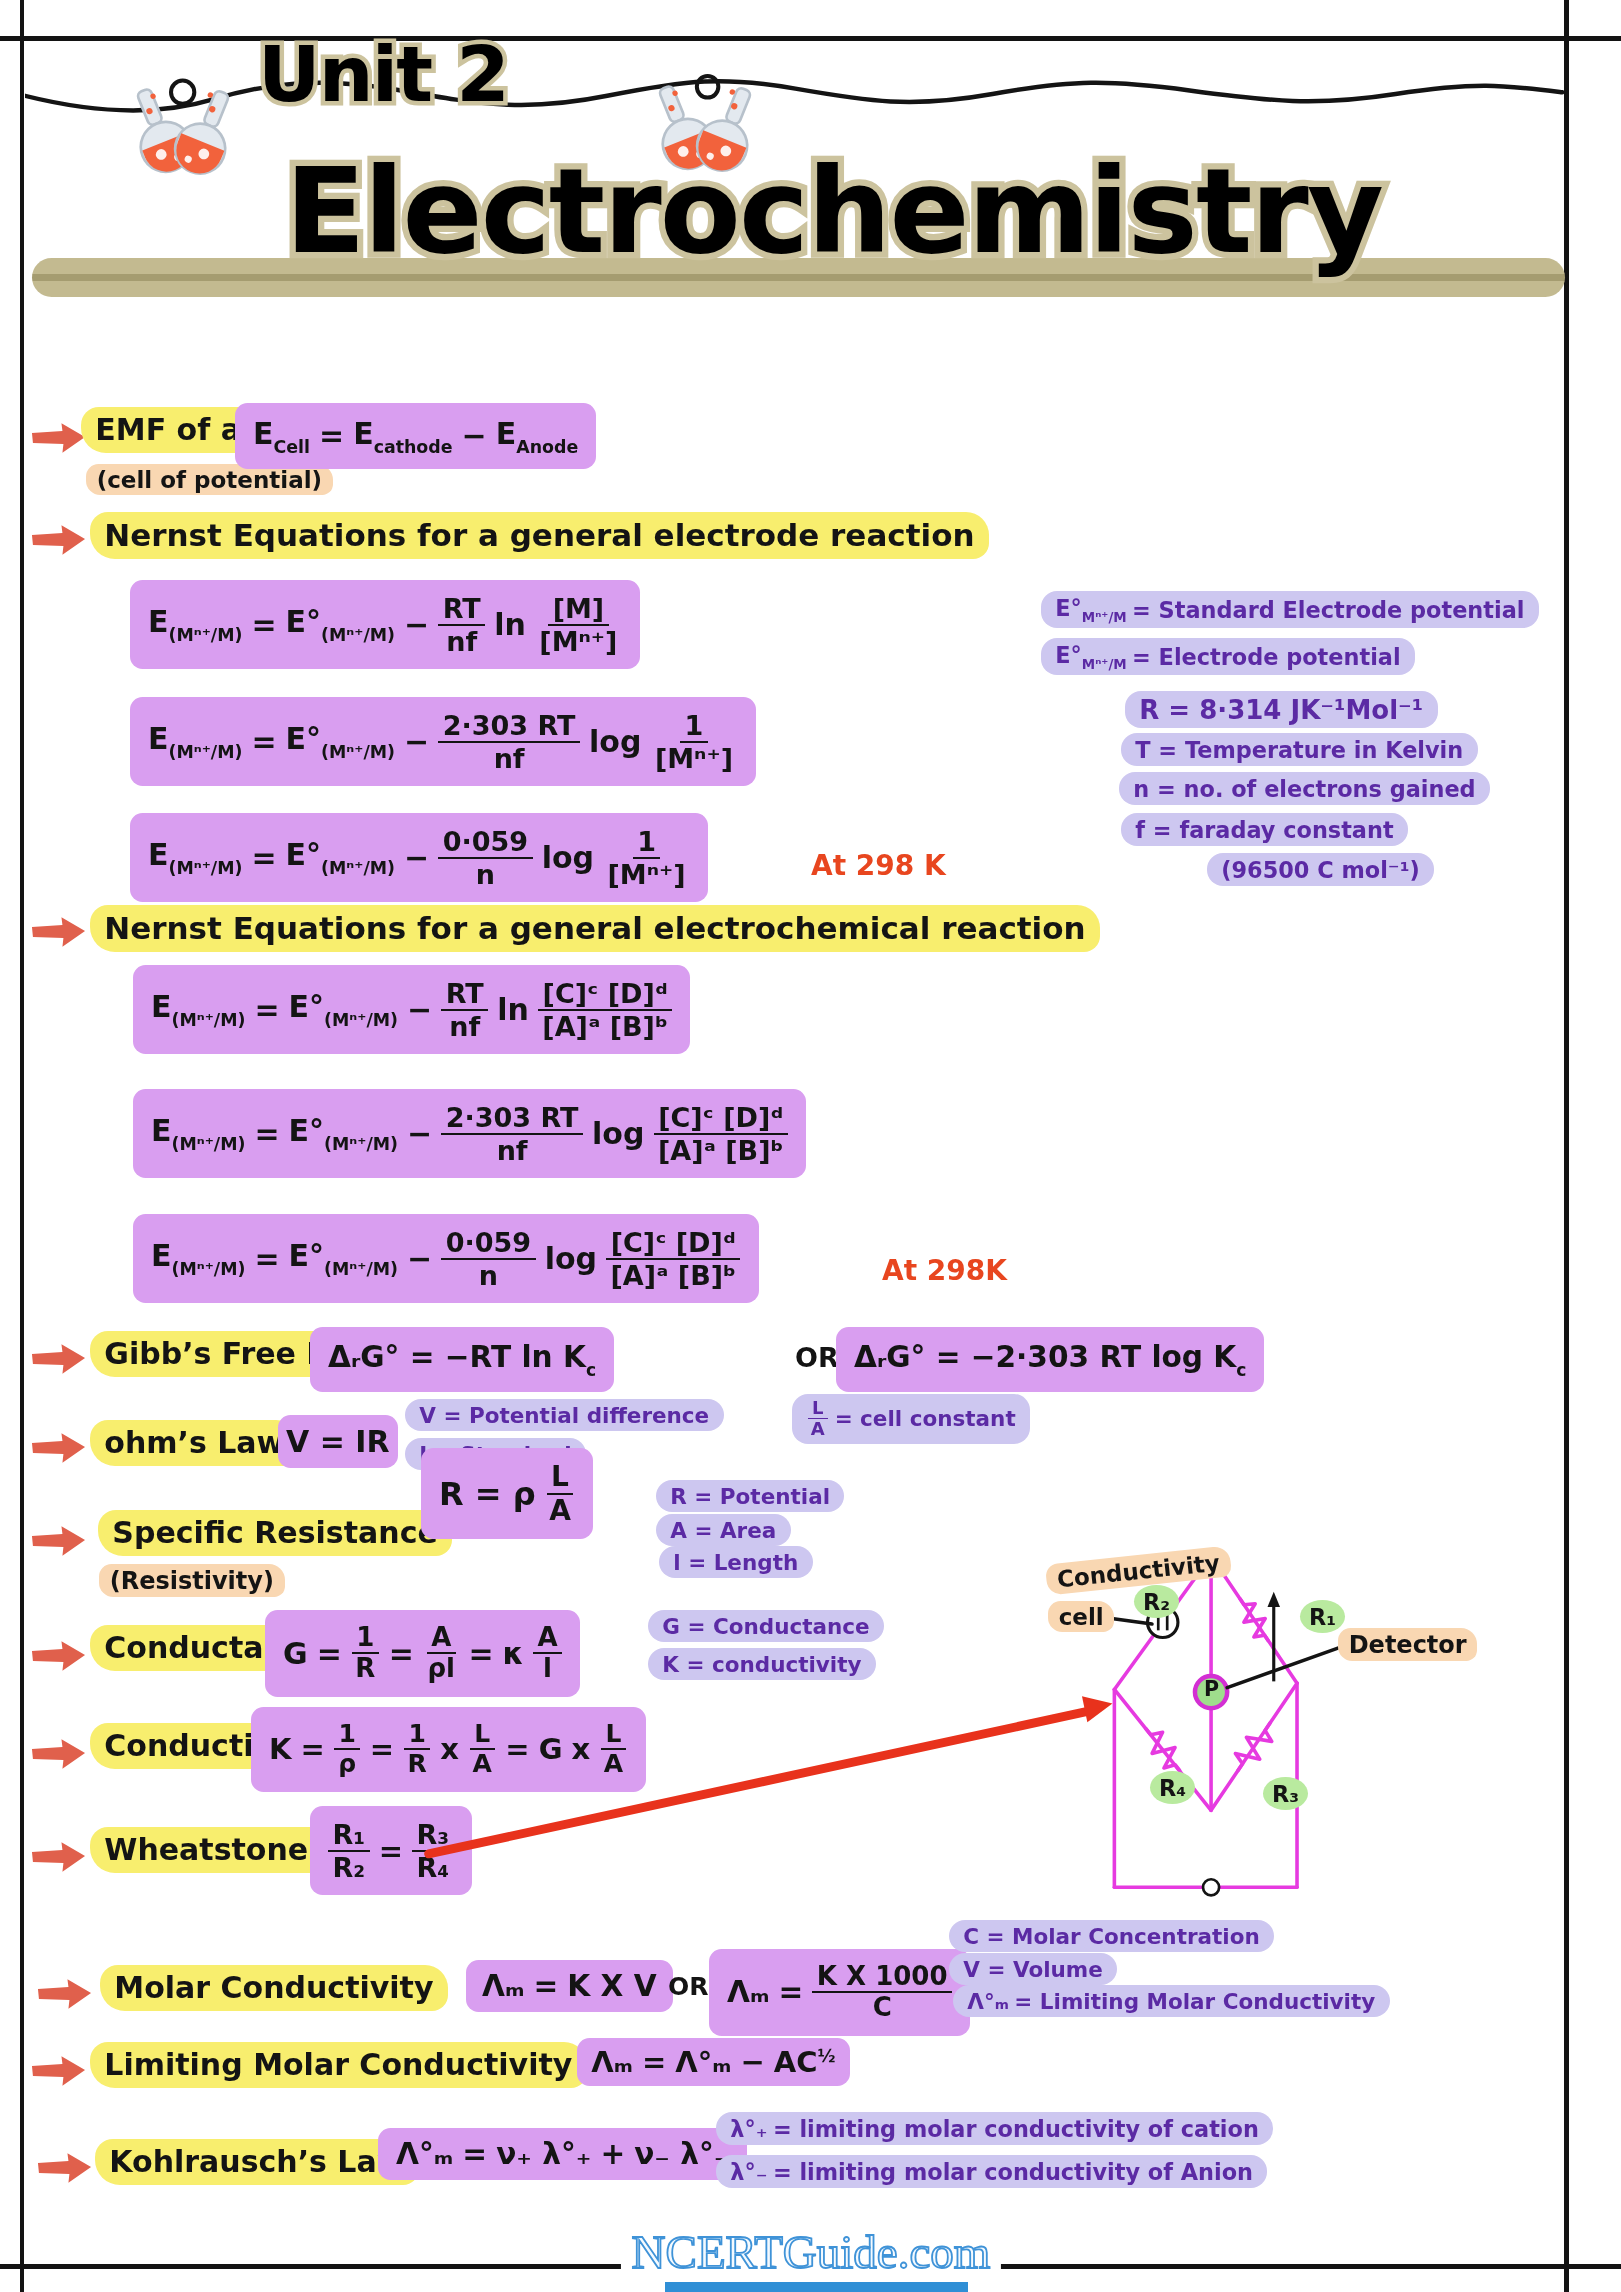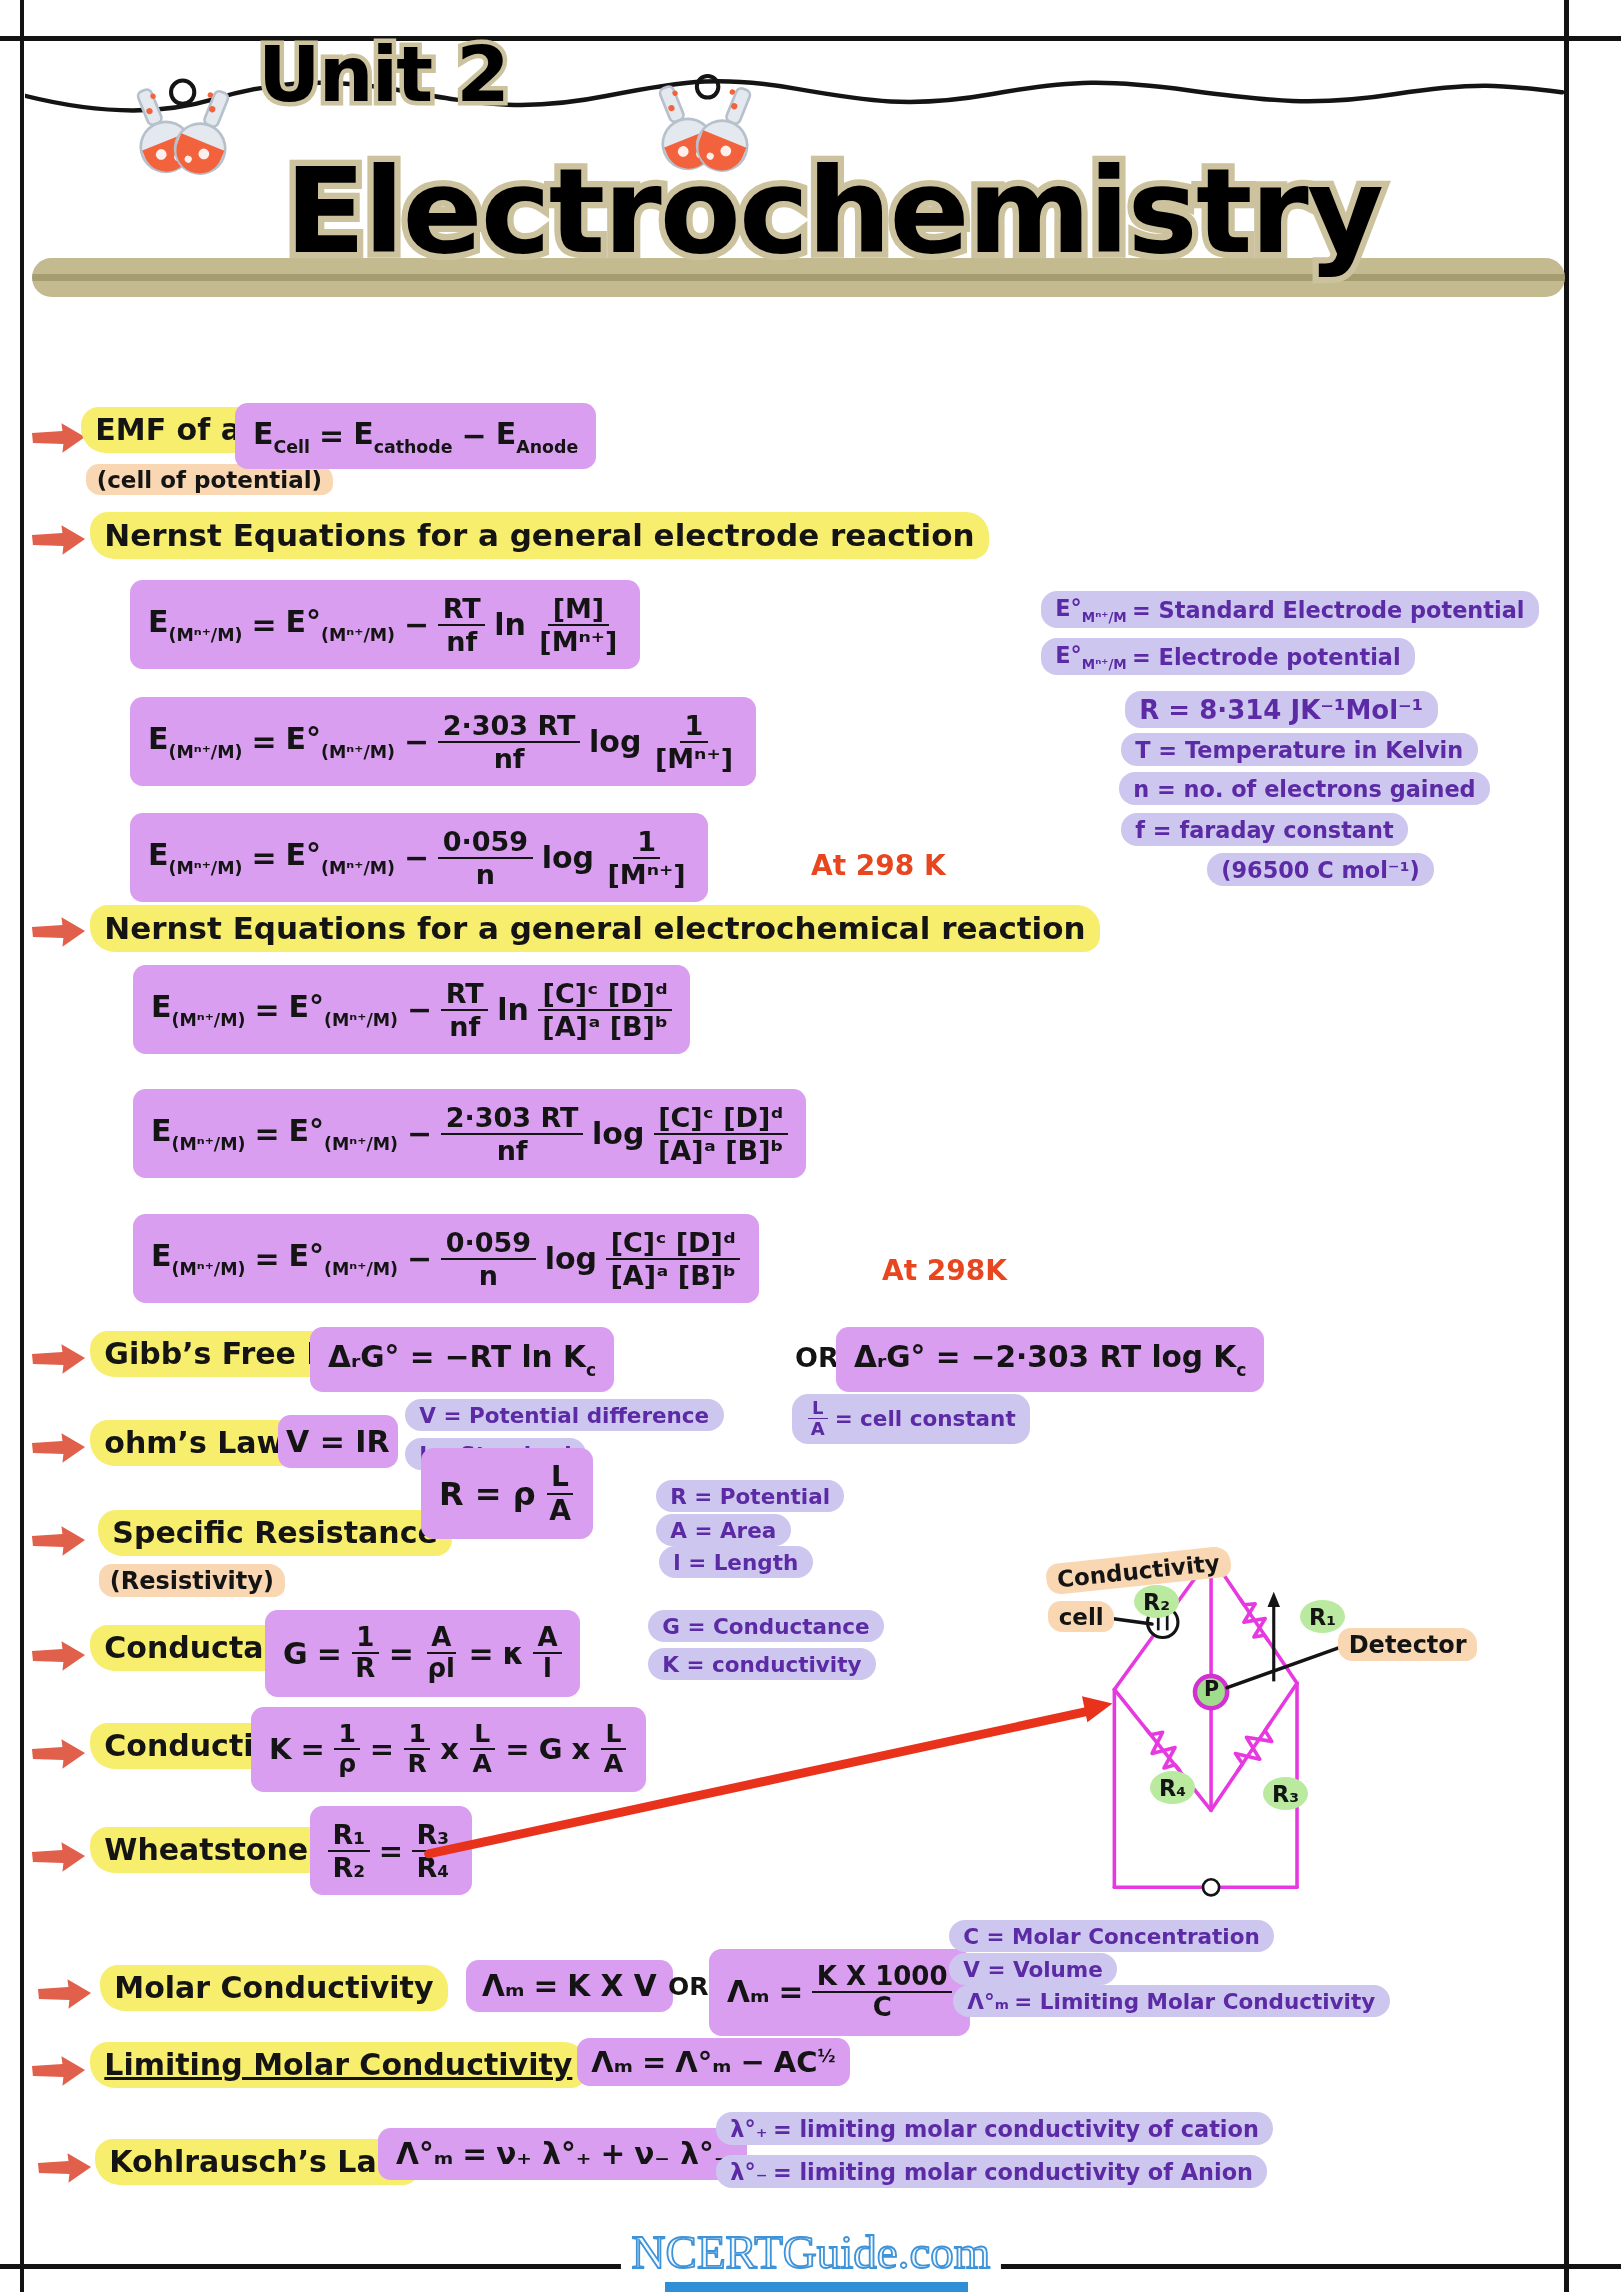--- a/index.html
+++ b/index.html
@@ -446,21 +446,21 @@
     <div class="a pill" style="left:953px;top:1985px;font-size:21.5px;">
       <span>Λ°ₘ</span>
       <span>= Limiting Molar Conductivity</span>
     </div>
   </div>
 
   <div class="a">
     <svg class="a sarrow" style="left:30px;top:2054px;" width="57" height="34" viewBox="0 0 58 34">
       <path d="M2 12 L33 10 L32 2 L56 16 L33 32 L34 23 L3 22 Z" fill="#e0604c"></path>
       </svg>
-    <div class="a yellow" style="left:90px;top:2042px;font-size:30px;text-decoration:underline;">Limiting Molar Conductivity</div>
+    <div class="a yellow" style="left:90px;top:2042px;font-size:30px;">Limiting Molar Conductivity</div>
     <div class="a pbox" style="left:577px;top:2038px;font-size:29px;padding:7.2px 14.3px;">
       <span>Λₘ</span>
       <span>=</span>
       <span>Λ°ₘ</span>
       <span>−</span>
       <span><span>AC</span><sup>½</sup></span>
     </div>
   </div>
 
   <div class="a">

